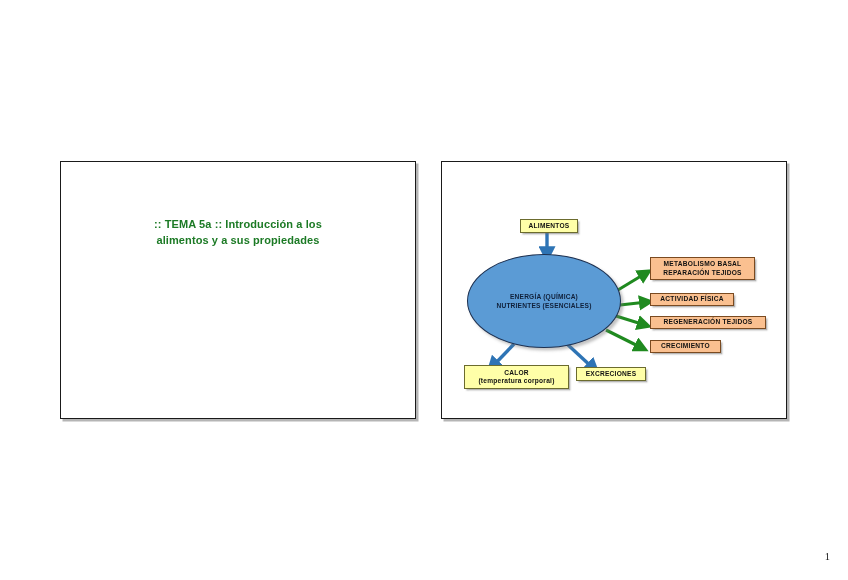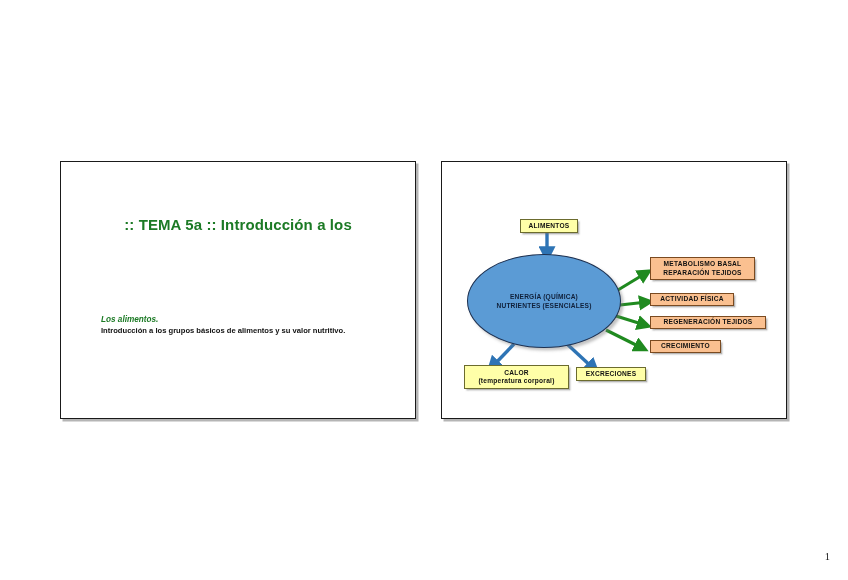--- a/index.html
+++ b/index.html
@@ -34,21 +34,21 @@
   #slide-right { left: 441px; top: 161px; width: 346px; height: 258px; }
 
   
   .title-block {
     position: absolute;
     left: 0; right: 0;
     top: 55px;
     text-align: center;
     color: #1c7a25;
     font-weight: bold;
-    font-size: 15px;
+    font-size: 11px;
     line-height: 15.5px;
     letter-spacing: 0.1px;
   }
   .title-block .tline { display: block; white-space: nowrap; }
 
   .sub-block {
     position: absolute;
     left: 40px;
     top: 152px;
     right: 12px;
@@ -136,26 +136,23 @@
 </style>
 </head>
 <body>
 
 <div class="page">
 
   <div class="slide" id="slide-left">
 
     <div class="title-block">
       <span class="tline">:: TEMA 5a :: Introducción a los</span>
+      <span class="tline">alimentos y a sus propiedades</span>
     </div>
 
-    <div class="sub-block">
-      <div class="sub-head">Los alimentos.</div>
-      <div class="sub-text">Introducción a los grupos básicos de alimentos y su  valor nutritivo.</div>
-    </div>
 
   </div>
 
   <div class="slide" id="slide-right">
     <div class="diagram">
 
       <svg class="arrow-layer" viewBox="0 0 346 258">
         <defs>
           <marker id="ah-blue" markerWidth="5" markerHeight="5" refX="2.6" refY="2.5" orient="auto" markerUnits="strokeWidth">
             <path d="M0,0 L5,2.5 L0,5 z" fill="#2e74b5"></path>

